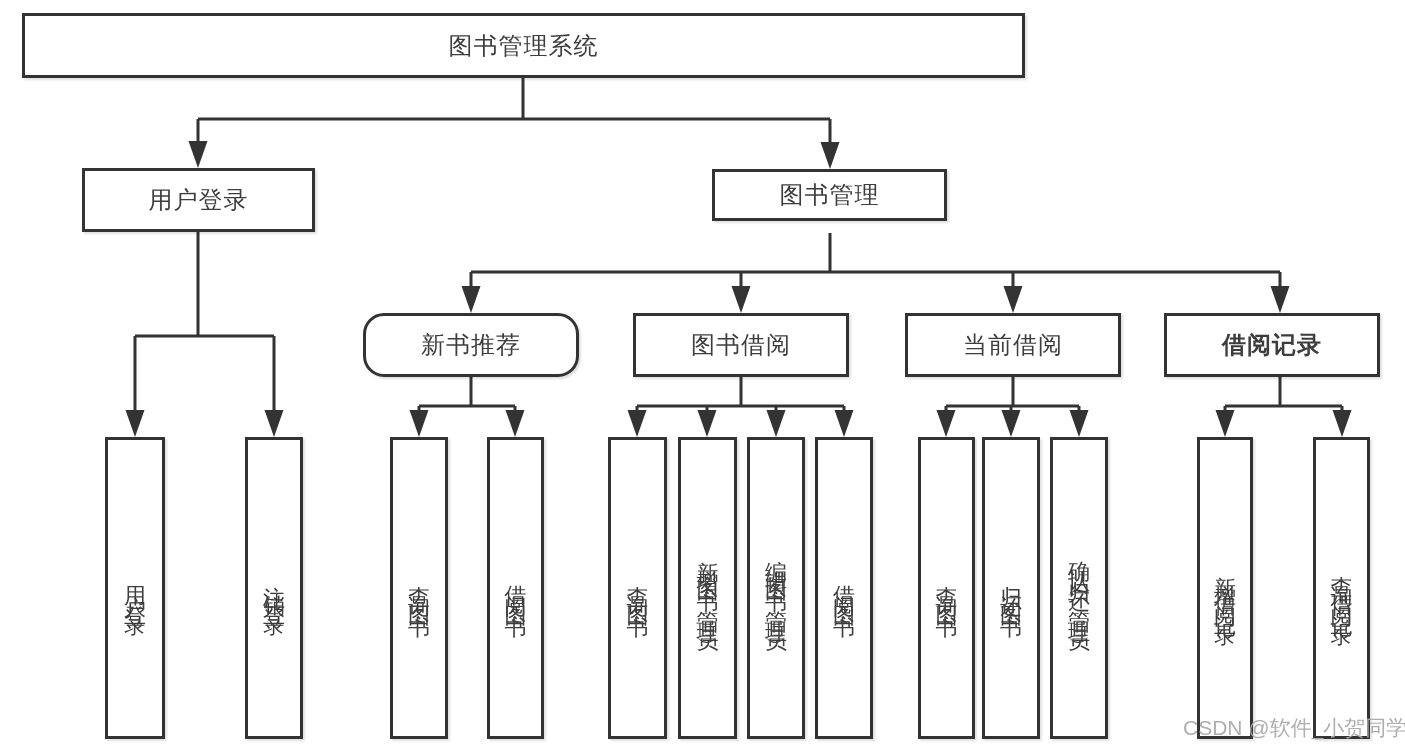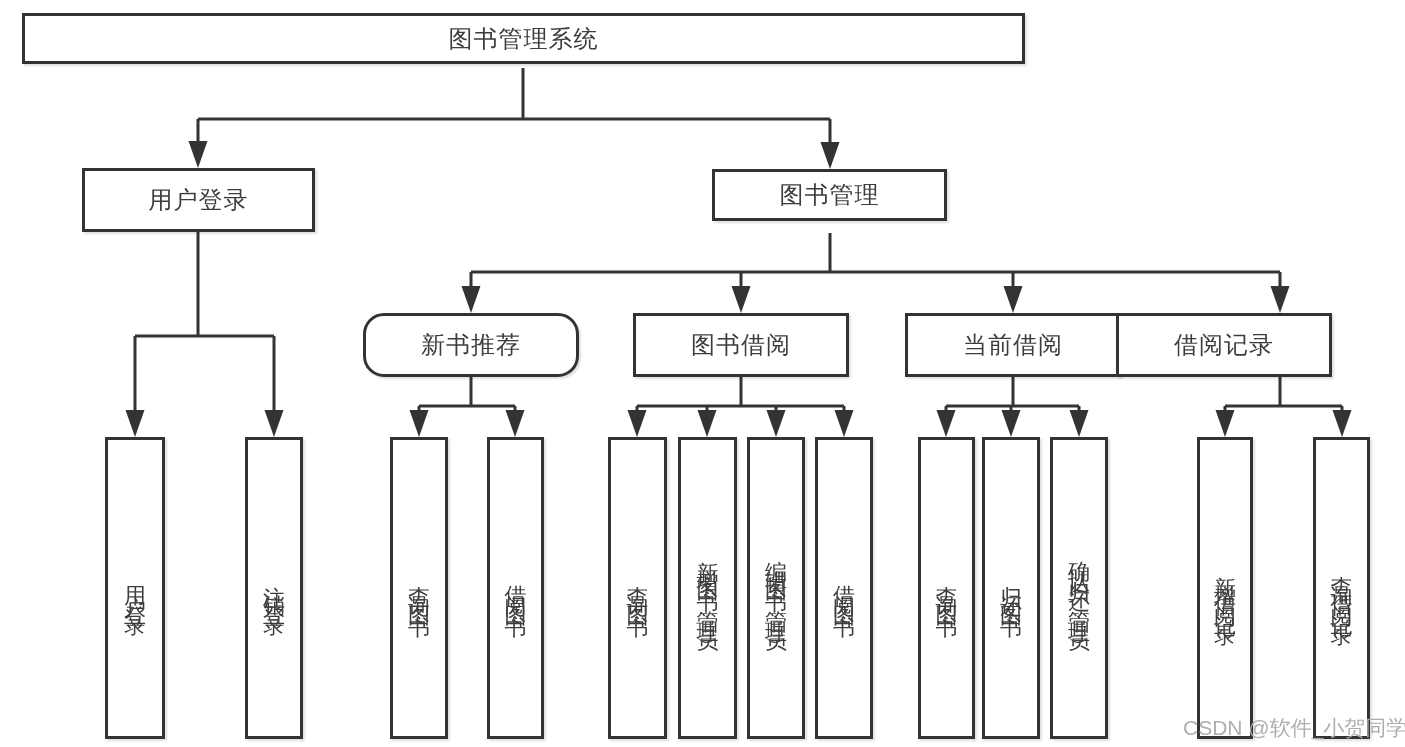--- a/index.html
+++ b/index.html
@@ -123,29 +123,29 @@
       <polygon class="head" points="1069.5,410 1088.5,410 1079,437"></polygon>
     </g>
 
     <g>
       <path class="wire" d="M1280,377 V406 M1225,406 H1342 M1225,406 V413 M1342,406 V413"></path>
       <polygon class="head" points="1215.5,410 1234.5,410 1225,437"></polygon>
       <polygon class="head" points="1332.5,410 1351.5,410 1342,437"></polygon>
     </g>
   </svg>
 
-  <div class="node" style="left:22px; top:13px; width:1003px; height:51px;">图书管理系统</div>
+  <div class="node" style="left:22px; top:13px; width:1003px; height:65px;">图书管理系统</div>
 
   <div class="node" style="left:82px; top:168px; width:233px; height:64px;">用户登录</div>
   <div class="node" style="left:712px; top:169px; width:235px; height:52px;">图书管理</div>
 
   <div class="node" style="left:363px; top:313px; width:216px; height:64px;border-radius:21px;">新书推荐</div>
   <div class="node" style="left:633px; top:313px; width:216px; height:64px;">图书借阅</div>
   <div class="node" style="left:905px; top:313px; width:216px; height:64px;">当前借阅</div>
-  <div class="node" style="left:1116px; top:313px; width:216px; height:64px;">借阅记录</div>
+  <div class="node" style="left:1164px; top:313px; width:216px; height:64px;font-weight:bold;">借阅记录</div>
 
   <div class="leaf" style="left:105px; width:60px;">
     <span class="vtext">用户登录</span>
   </div>
   <div class="leaf" style="left:245px; width:58px;">
     <span class="vtext">注销登录</span>
   </div>
 
   <div class="leaf" style="left:390px; width:58px;">
     <span class="vtext">查询图书</span>

